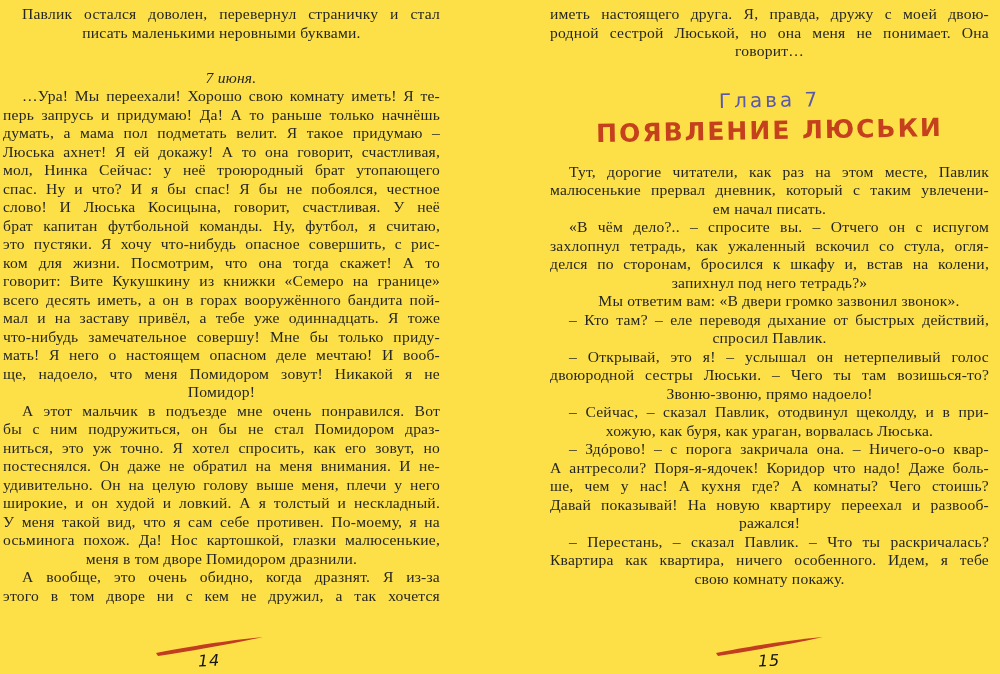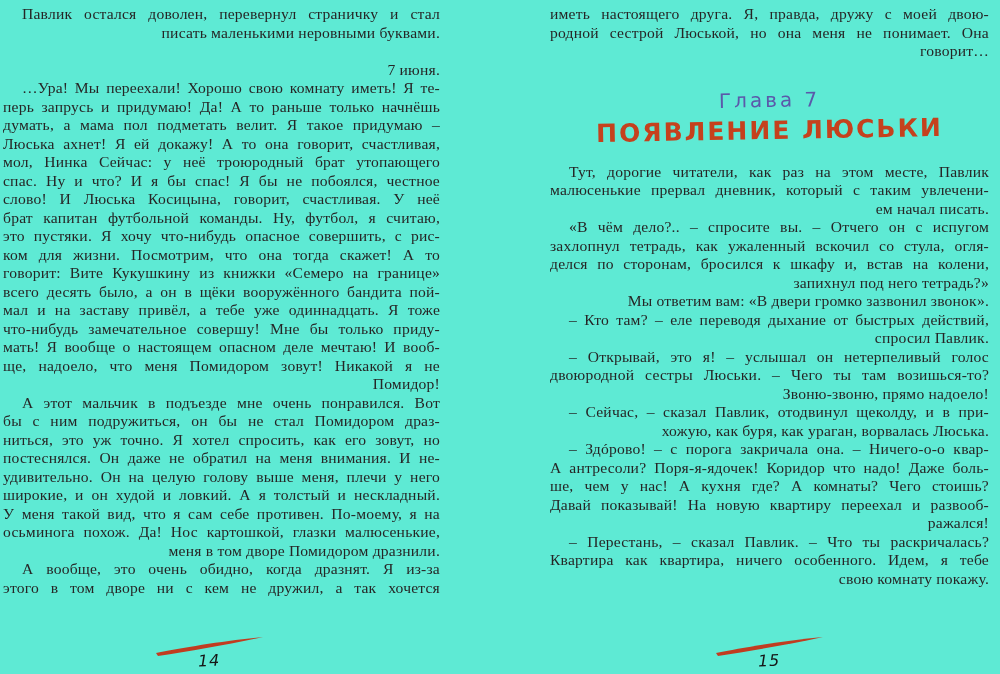--- a/index.html
+++ b/index.html
@@ -1,27 +1,27 @@
 <!DOCTYPE html>
 <html><head>
 <meta charset="utf-8">
 <style>
   html,body{margin:0;padding:0;overflow:hidden;background:#ffffff;}
   body{width:1000px;height:674px;position:relative;}
-  .spread{position:absolute;inset:0;background:#5eead4;
+  .spread{position:absolute;inset:0;background:#fde047;
           font-family:"Liberation Serif",serif;color:#262626;}
   .page{position:absolute;top:0;height:674px;}
   .page-left{left:3px;width:437px;}
   .page-right{left:550px;width:439px;}
   .lines{padding-top:5px;}
   .line{height:18.5px;line-height:18.5px;font-size:15.6px;
-        letter-spacing:0.2px;overflow:hidden;text-align:right;}
+        letter-spacing:0.2px;overflow:hidden;text-align:center;}
   .line.justify{text-align:justify;text-align-last:justify;}
   .line.indent{padding-left:19px;}
-  .line.italic{}
+  .line.italic{font-style:italic;margin-top:8px;}
   .line.blank{height:18.5px;}
   .chapter-label{margin-top:27px;text-align:center;font-family:"DejaVu Sans",sans-serif;
         font-size:20px;line-height:24px;letter-spacing:3px;transform:rotate(-1deg);}
   .chapter-title{margin-top:4px;text-align:center;font-family:"DejaVu Sans",sans-serif;
         font-weight:bold;font-size:25px;line-height:30px;letter-spacing:2px;
         text-transform:uppercase;transform:rotate(-1deg);}
   .after-heading{padding-top:17px;}
   .footer{position:absolute;left:0;right:0;top:636px;height:38px;
           display:flex;flex-direction:column;align-items:center;}
   .page-left .footer{transform:translateX(-12px);}
@@ -44,24 +44,24 @@
         <div class="line justify">перь запрусь и придумаю! Да! А то раньше только начнёшь</div>
         <div class="line justify">думать, а мама пол подметать велит. Я такое придумаю –</div>
         <div class="line justify">Люська ахнет! Я ей докажу! А то она говорит, счастливая,</div>
         <div class="line justify">мол, Нинка Сейчас: у неё троюродный брат утопающего</div>
         <div class="line justify">спас. Ну и что? И я бы спас! Я бы не побоялся, честное</div>
         <div class="line justify">слово! И Люська Косицына, говорит, счастливая. У неё</div>
         <div class="line justify">брат капитан футбольной команды. Ну, футбол, я считаю,</div>
         <div class="line justify">это пустяки. Я хочу что-нибудь опасное совершить, с рис-</div>
         <div class="line justify">ком для жизни. Посмотрим, что она тогда скажет! А то</div>
         <div class="line justify">говорит: Вите Кукушкину из книжки «Семеро на границе»</div>
-        <div class="line justify">всего десять было, а он в щёки вооружённого бандита пой-</div>
+        <div class="line justify">всего десять иметь, а он в горах вооружённого бандита пой-</div>
         <div class="line justify">мал и на заставу привёл, а тебе уже одиннадцать. Я тоже</div>
         <div class="line justify">что-нибудь замечательное совершу! Мне бы только приду-</div>
-        <div class="line justify">мать! Я вообще о настоящем опасном деле мечтаю! И вооб-</div>
+        <div class="line justify">мать! Я него о настоящем опасном деле мечтаю! И вооб-</div>
         <div class="line justify">ще, надоело, что меня Помидором зовут! Никакой я не</div>
         <div class="line">Помидор!</div>
         <div class="line indent justify">А этот мальчик в подъезде мне очень понравился. Вот</div>
         <div class="line justify">бы с ним подружиться, он бы не стал Помидором драз-</div>
         <div class="line justify">ниться, это уж точно. Я хотел спросить, как его зовут, но</div>
         <div class="line justify">постеснялся. Он даже не обратил на меня внимания. И не-</div>
         <div class="line justify">удивительно. Он на целую голову выше меня, плечи у него</div>
         <div class="line justify">широкие, и он худой и ловкий. А я толстый и нескладный.</div>
         <div class="line justify">У меня такой вид, что я сам себе противен. По-моему, я на</div>
         <div class="line justify">осьминога похож. Да! Нос картошкой, глазки малюсенькие,</div>

